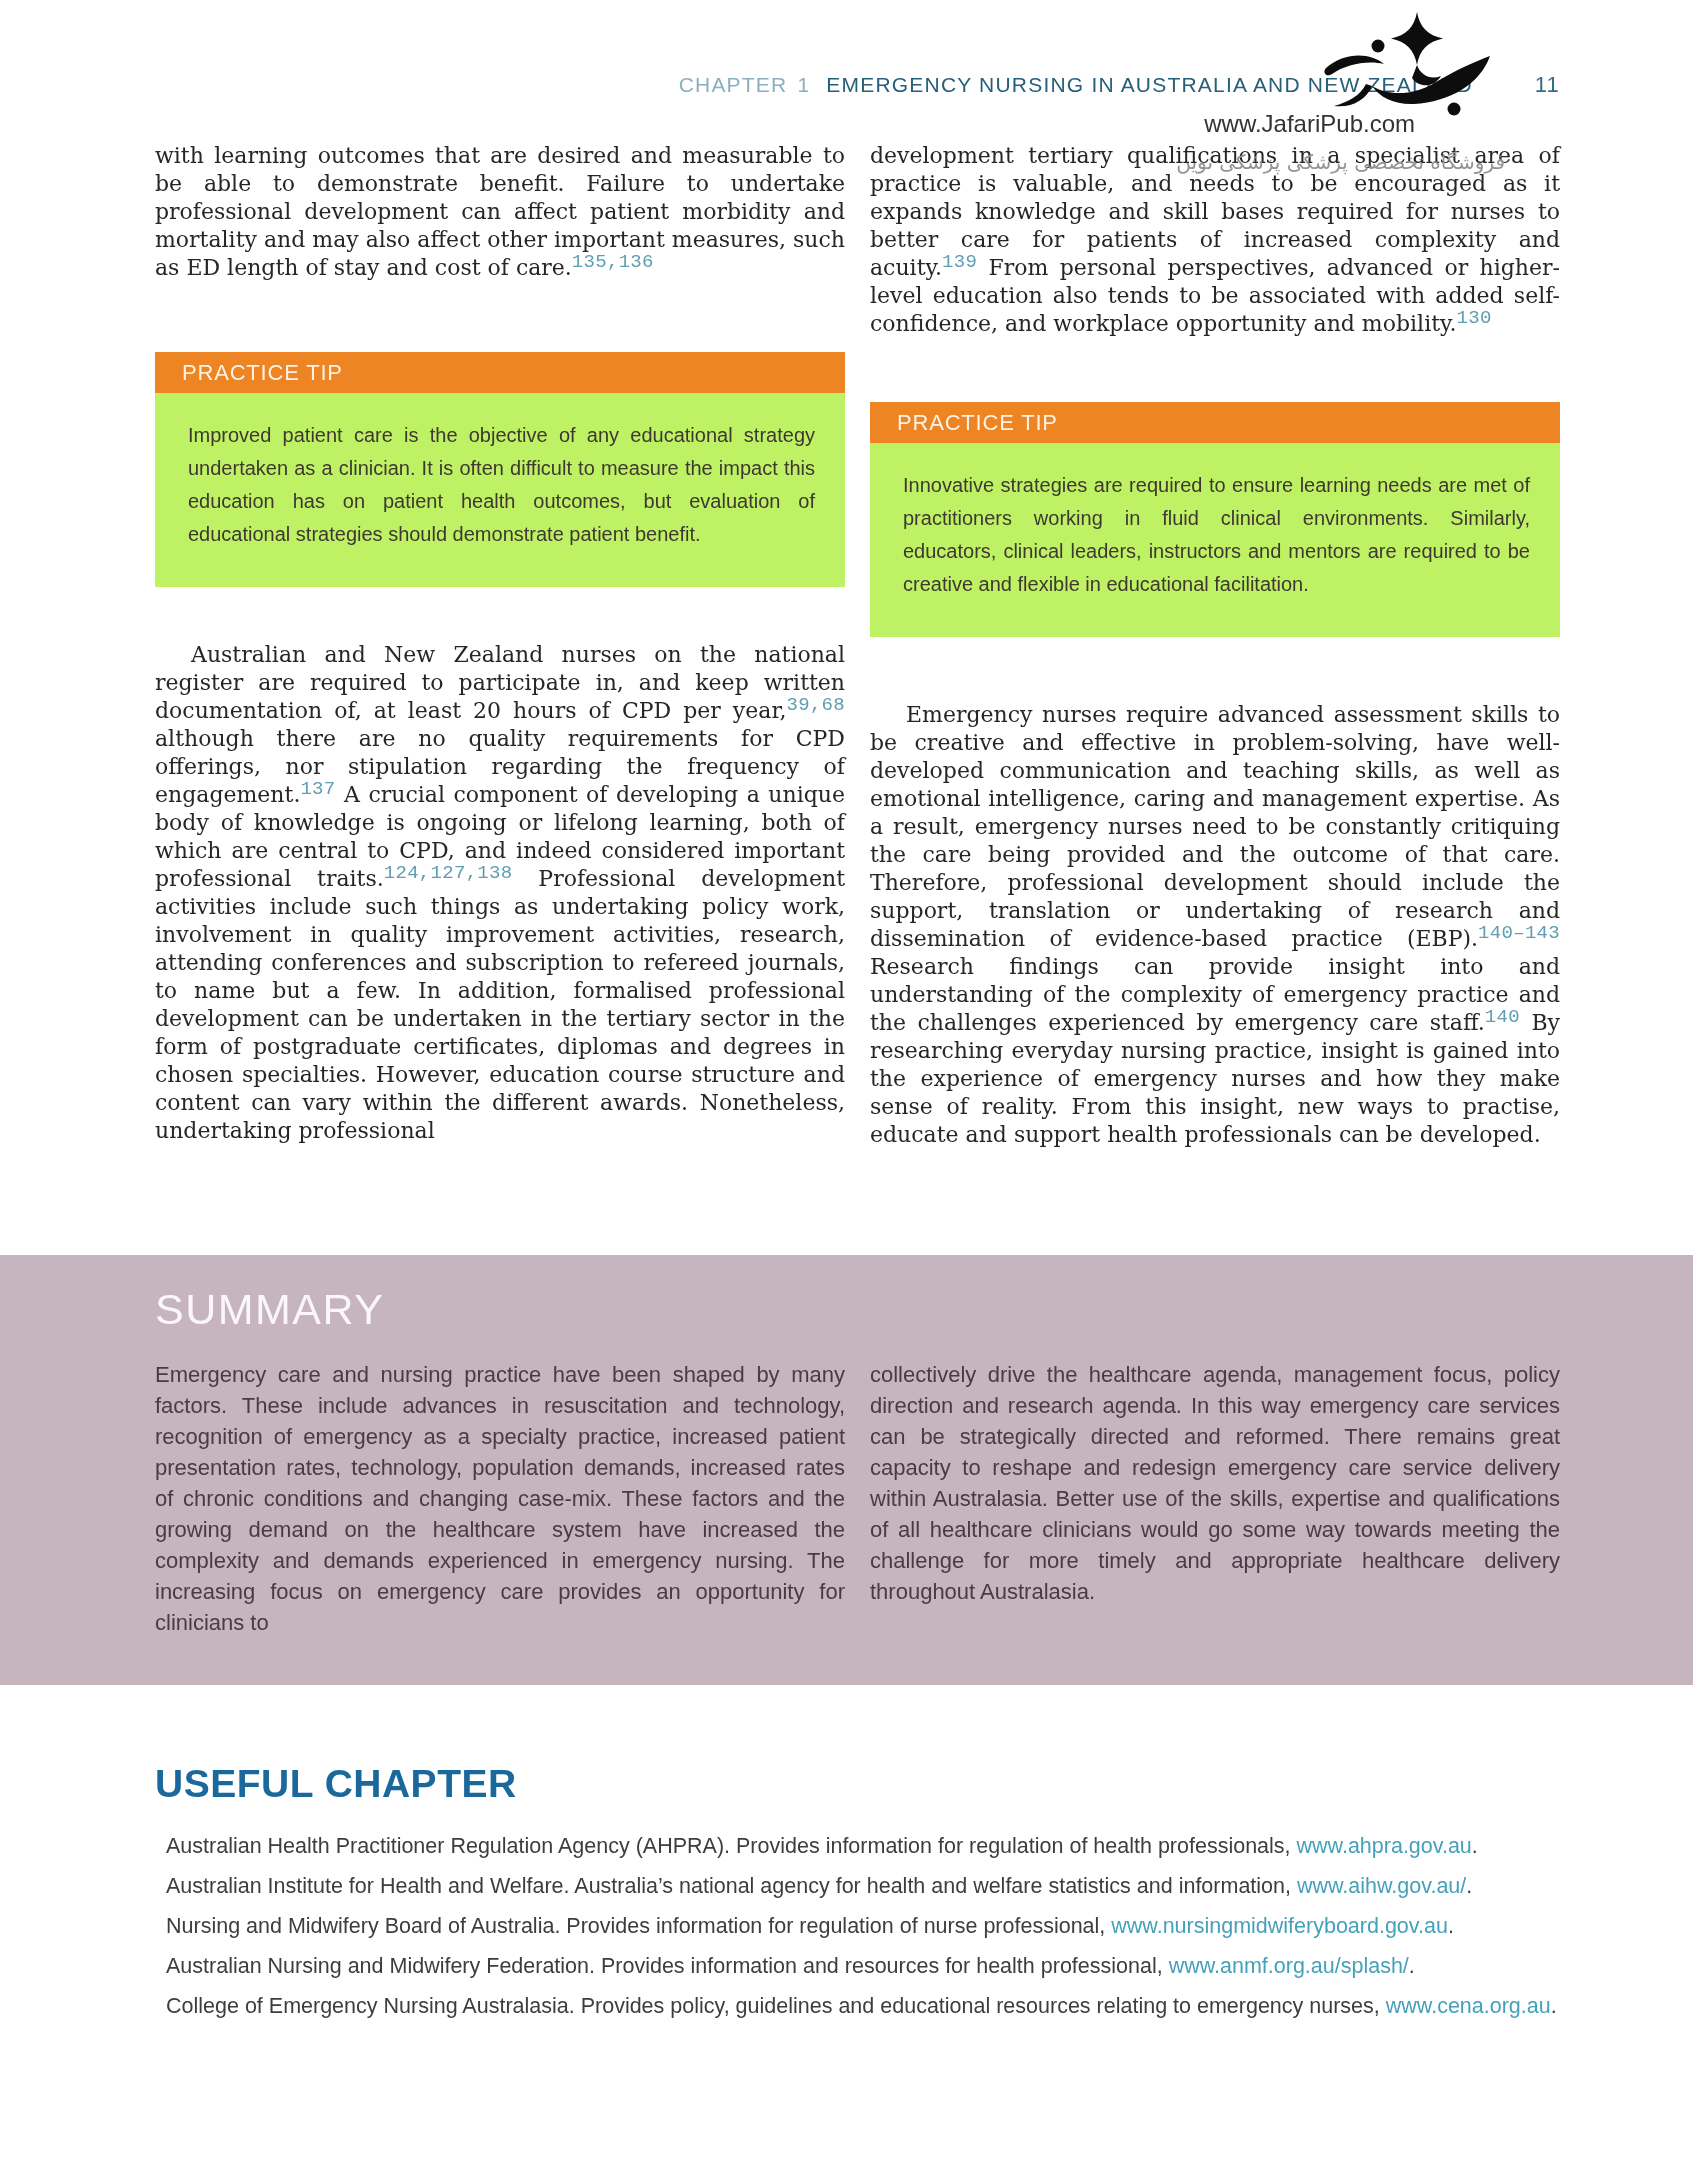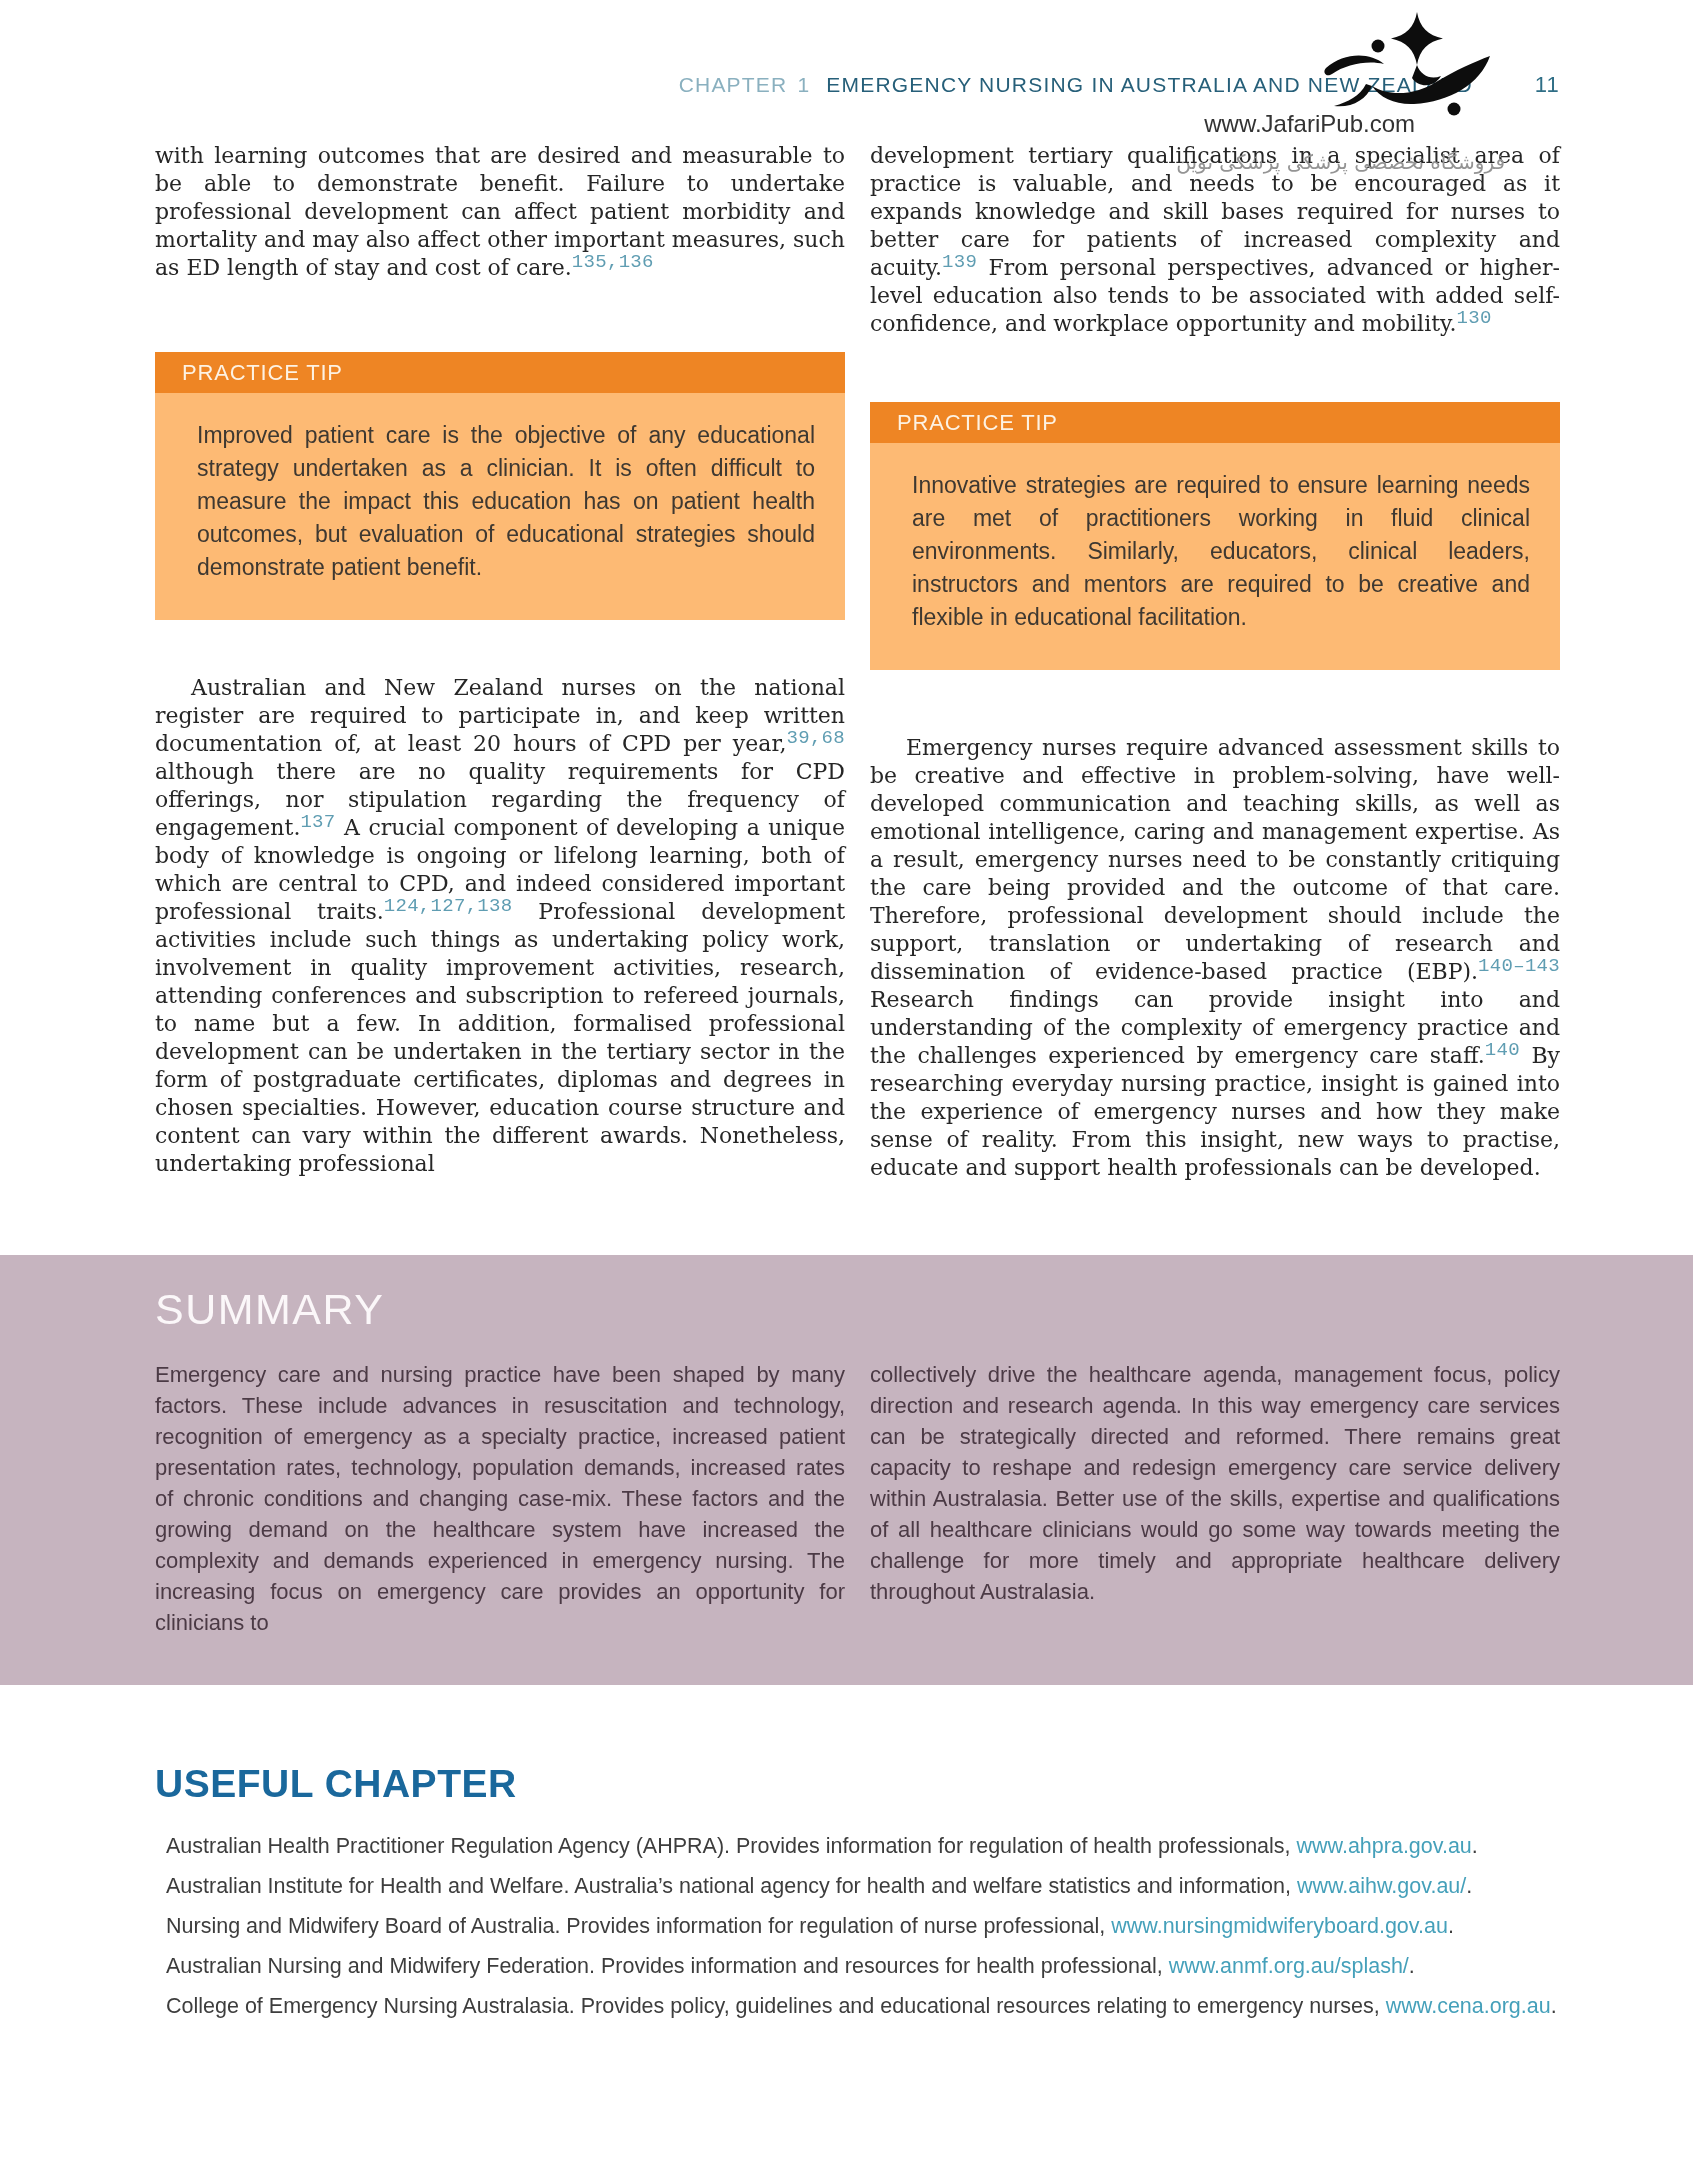--- a/index.html
+++ b/index.html
@@ -46,23 +46,23 @@
   }
 
   
   .tip-left  { margin-top:70px; }
   .tip-right { margin-top:64px; }
   .tip-header {
     background:#ee8524; color:#fdf2e3;
     font-size:22px; letter-spacing:0.8px; padding:8px 10px 7px 27px;
   }
   .tip-body {
-    background:#fdba74; color:#3e3831;
-    font-size:23px; line-height:33px; text-align:justify;
-    padding:26px 30px 36px 42px;
+    background:#bef264; color:#3e3831;
+    font-size:20px; line-height:33px; text-align:justify;
+    padding:26px 30px 36px 33px;
   }
   .p2-left  { margin-top:54px; }
   .p2-right { margin-top:64px; }
 
   
   .summary { position:absolute; left:0; top:1255px; width:1693px; height:430px; background:#c6b4bf; }
   .summary-title {
     position:absolute; left:155px; top:30px;
     font-size:43px; letter-spacing:1.5px; color:#fbf7f9;
   }

